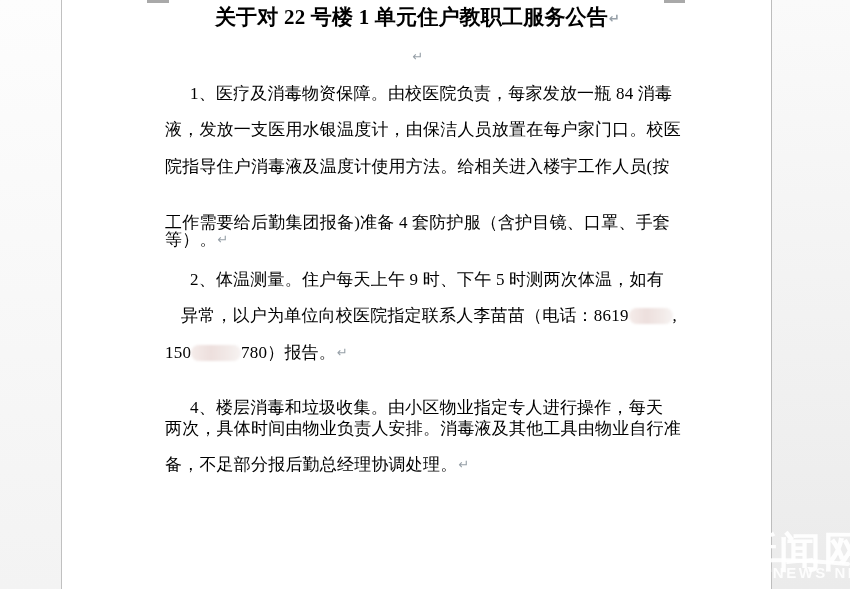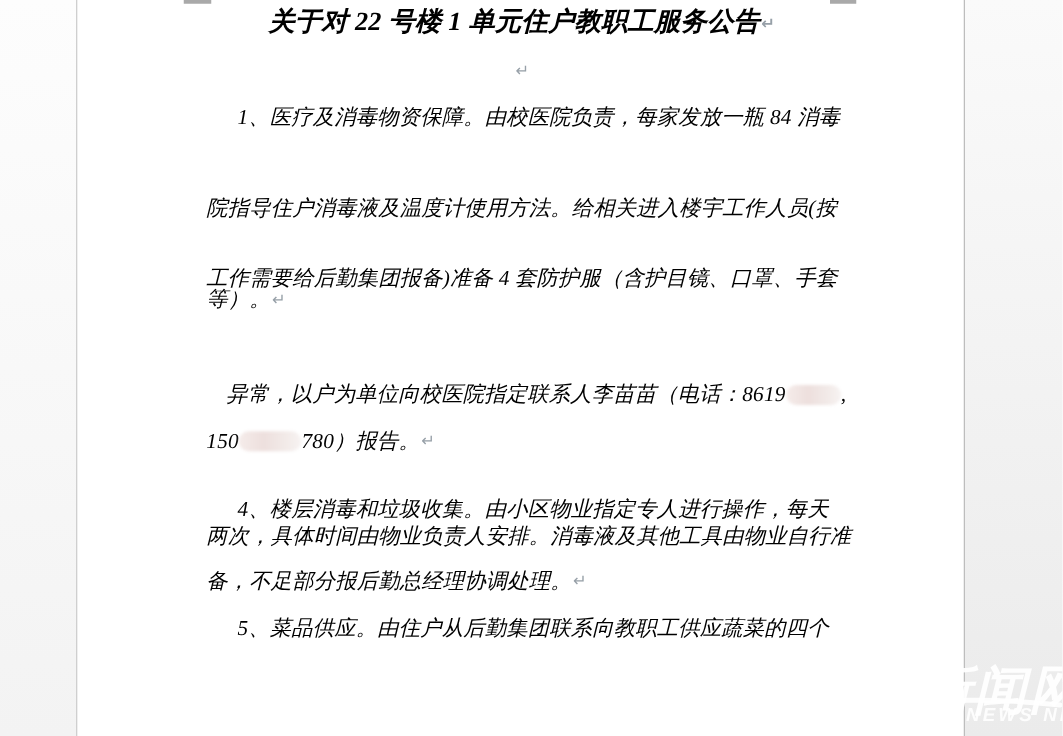--- a/index.html
+++ b/index.html
@@ -1,18 +1,18 @@
 <!DOCTYPE html>
 <html><head>
 <meta charset="utf-8">
 <style>
   html,body{margin:0;padding:0;}
   body{width:850px;height:589px;overflow:hidden;position:relative;
        font-family:"Liberation Serif","DejaVu Serif",serif;background:#ffffff;}
-  .stage{position:absolute;inset:0;width:850px;height:589px;font-style:italic;}
+  .stage{position:absolute;inset:0;width:850px;height:589px;}
   .strip-left{position:absolute;left:0;top:0;width:61px;height:589px;
        background:linear-gradient(#fdfdfd,#f3f3f3);border-right:1px solid #c0c0c0;}
   .strip-right{position:absolute;left:771px;top:0;width:79px;height:589px;
        background:linear-gradient(#fafafa,#ebebeb);border-left:1px solid #bdbdbd;}
   .page{position:absolute;left:62px;top:0;width:708px;height:589px;background:#ffffff;}
   .top-mark{position:absolute;top:0;height:3px;background:#a9a9a9;}
   .line{position:absolute;white-space:pre;font-size:17px;line-height:22px;color:#000;
        letter-spacing:0.2px;}
   .line.bold{font-weight:bold;}
   .line.center{text-align:center;}
@@ -37,29 +37,30 @@
 
 <div class="stage">
 
   <div class="strip-left"></div>
   <div class="strip-right"></div>
 
   <div class="page">
       <div class="line bold center" style="top: 6px; left: 103px; width: 505px; font-size: 21px;"><span class="run">关于对 22 号楼 1 单元住户教职工服务公告</span><span class="mark">↵</span></div>
       <div class="line center" style="top: 46px; left: 103px; width: 505px;"><span class="mark">↵</span></div>
       <div class="line" style="top: 83px; left: 128px;"><span class="run">1、医疗及消毒物资保障。由校医院负责，每家发放一瓶 84 消毒</span></div>
+      <div class="line" style="top: 119px; left: 103px;"><span class="run">液，发放一支医用水银温度计，由保洁人员放置在每户家门口。校医</span></div>
       <div class="line" style="top: 156px; left: 103px;"><span class="run">院指导住户消毒液及温度计使用方法。给相关进入楼宇工作人员(按</span></div>
       <div class="line" style="top: 192px; left: 103px; margin-top: 20px;"><span class="run">工作需要给后勤集团报备)准备 4 套防护服（含护目镜、口罩、手套</span></div>
       <div class="line" style="top: 229px; left: 103px;"><span class="run">等）。</span><span class="mark">↵</span></div>
+      <div class="line" style="top: 269px; left: 128px;"><span class="run">2、体温测量。住户每天上午 9 时、下午 5 时测两次体温，如有</span></div>
       <div class="line" style="top: 305px; left: 119px;"><span class="run">异常，以户为单位向校医院指定联系人李苗苗（电话：8619</span><span class="blur" style="width: 44px;"></span><span class="run">,</span></div>
       <div class="line" style="top: 342px; left: 103px;"><span class="run">150</span><span class="blur" style="width: 50px;"></span><span class="run">780）报告。</span><span class="mark">↵</span></div>
       <div class="line" style="top: 368px; left: 128px; margin-top: 29px;"><span class="run">4、楼层消毒和垃圾收集。由小区物业指定专人进行操作，每天</span></div>
       <div class="line" style="top: 418px; left: 103px;"><span class="run">两次，具体时间由物业负责人安排。消毒液及其他工具由物业自行准</span></div>
       <div class="line" style="top: 454px; left: 103px;"><span class="run">备，不足部分报后勤总经理协调处理。</span><span class="mark">↵</span></div>
-      <div class="line" style="top: 492px; left: 128px;"><span class="run">5、菜品供应。由住户从后勤集团联系向教职工供应蔬菜的四个</span></div>
     </div>
 
   <div id="top-marks">
       <div class="top-mark" style="left: 147px; width: 22px; background: rgb(169, 169, 169);"></div>
       <div class="top-mark" style="left: 664px; width: 21px; background: rgb(169, 169, 169);"></div>
     </div>
 
   <div class="watermark">
     <div class="wm-cjk">新闻网</div>
     <svg class="wm-swoosh" width="158" height="26" viewBox="0 0 158 26">

